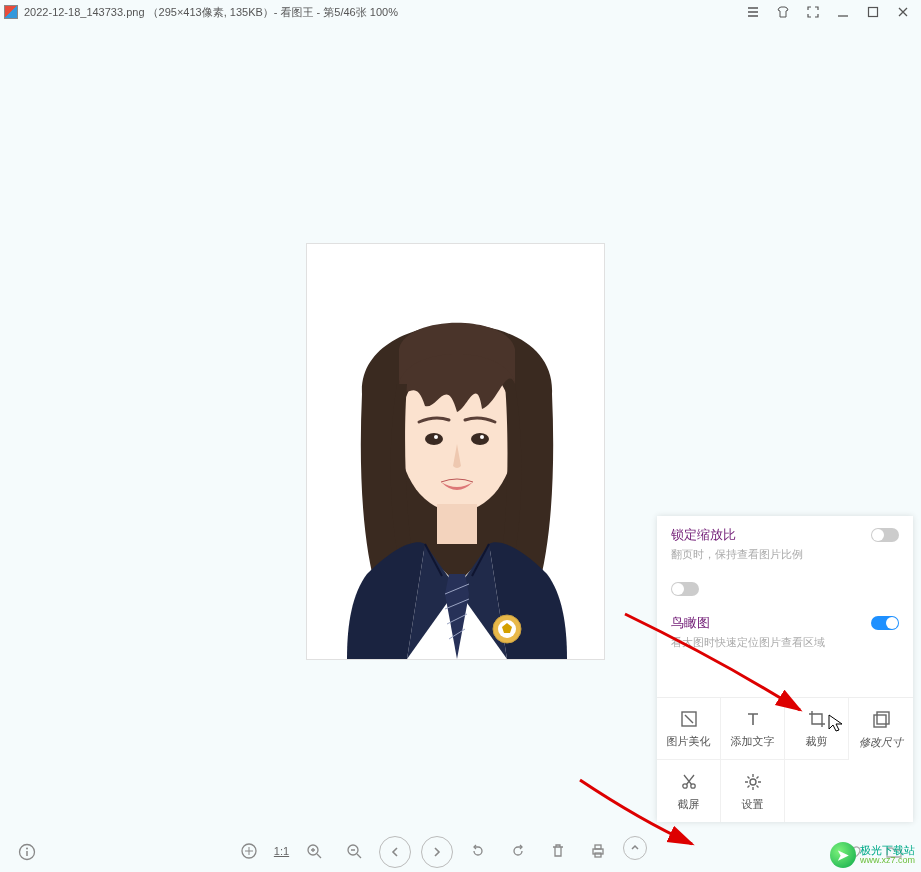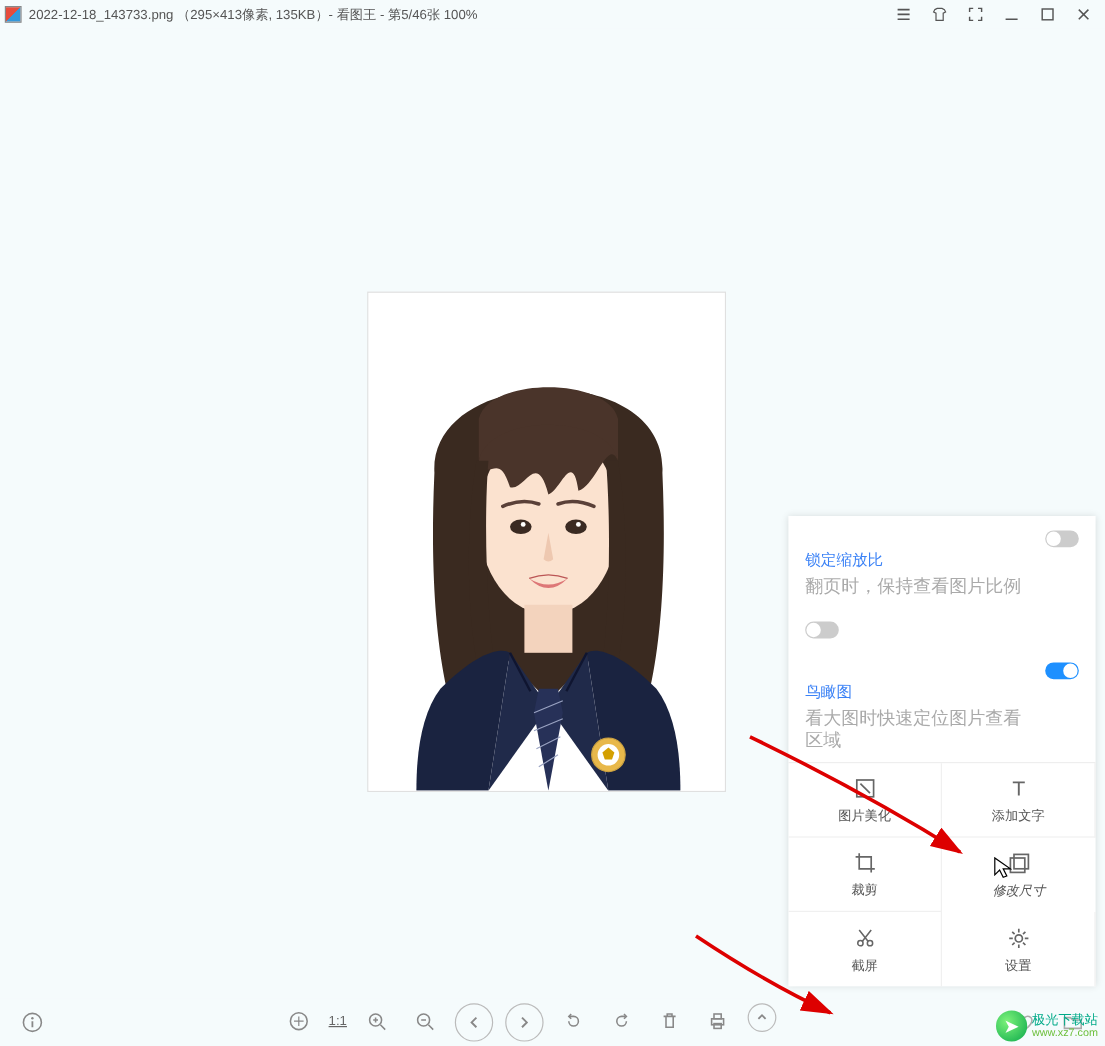--- a/index.html
+++ b/index.html
@@ -12,28 +12,28 @@
 .titlebar .win-btns { display: flex; gap: 14px; align-items: center; padding-right: 6px;}
 .titlebar .win-btn { width: 16px; height: 16px; display:flex; align-items:center; justify-content:center; color:#555; cursor:pointer; font-size:13px;}
 
 .canvas-area { position: absolute; top: 24px; left: 0; right: 0; bottom: 40px; background: #f5fbfc; }
 .photo-frame { position: absolute; left: 307px; top: 220px; width: 297px; height: 415px; background: #fff; box-shadow: 0 0 0 1px #e0e0e0; overflow:hidden; }
 .photo-frame svg { width:100%; height:100%; display:block;}
 
 .popup-panel { position: absolute; right: 8px; bottom: 50px; width: 256px; background: #fff; box-shadow: 0 0 6px rgba(0,0,0,.12); font-size: 12px; }
 .popup-row { padding: 10px 14px 8px 14px; display:flex; align-items:flex-start; gap:8px; border-bottom: 0; position:relative;}
 .popup-row .text-col { flex:1; }
-.popup-row .row-title { font-size: 13px; color: #3b82f6; margin-bottom: 3px; margin-top: 18px; }
-.popup-row .row-desc { font-size: 15px; color: #aaa; }
+.popup-row .row-title { font-size: 13px; color: #701a75; margin-bottom: 3px; }
+.popup-row .row-desc { font-size: 11px; color: #aaa; }
 .switch { position:relative; width: 28px; height: 14px; border-radius: 7px; background:#ccc; margin-top:2px;}
 .switch::after { content:""; position:absolute; width:12px; height:12px; background:#fff; border-radius:50%; top:1px; left:1px; transition: .2s;}
 .switch.on { background:#1e90ff;}
 .switch.on::after { left:15px;}
 
-.tool-grid { display:grid; grid-template-columns: repeat(2, 1fr); border-top:1px solid #eee;}
+.tool-grid { display:grid; grid-template-columns: repeat(4, 1fr); border-top:1px solid #eee;margin-top:39px;}
 .tool-cell { height: 62px; display:flex; flex-direction:column; align-items:center; justify-content:center; gap:4px; font-size:11px; color:#555; cursor:pointer; border-right:1px solid #f0f0f0; border-bottom:1px solid #f0f0f0;}
 .tool-cell:nth-child(4n){ border-right:none;font-style:italic;}
 .tool-cell.last-row { border-bottom:none;}
 .tool-cell .ticon { width:22px; height:22px; display:flex; align-items:center; justify-content:center; color:#666;}
 .tool-cell.active { border:1px solid #1e90ff; background:#fafeff;}
 .tool-cell.active .ticon { color:#1e90ff;}
 
 .bottom-bar { position:absolute; left:0; right:0; bottom:0; height:40px; background:#f5fbfc; display:flex; align-items:center; padding: 0 12px; gap: 6px;}
 .bottom-bar .bicon { width:30px; height:30px; border-radius:50%; display:flex; align-items:center; justify-content:center; color:#666; cursor:pointer; font-size:16px;}
 .bottom-bar .bicon.circle { border:1px solid #bbb; width:32px; height:32px;}

